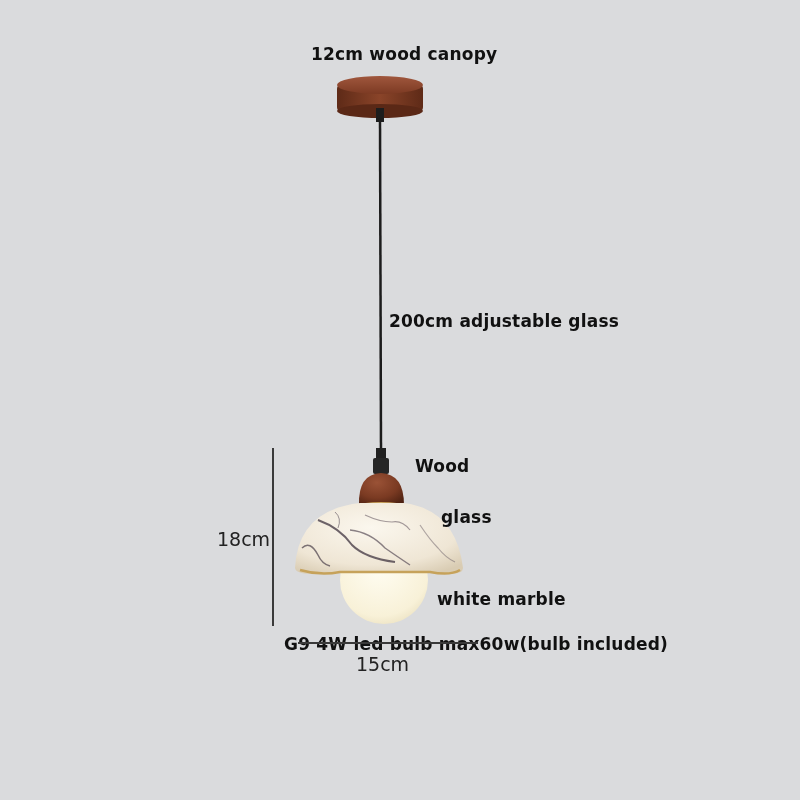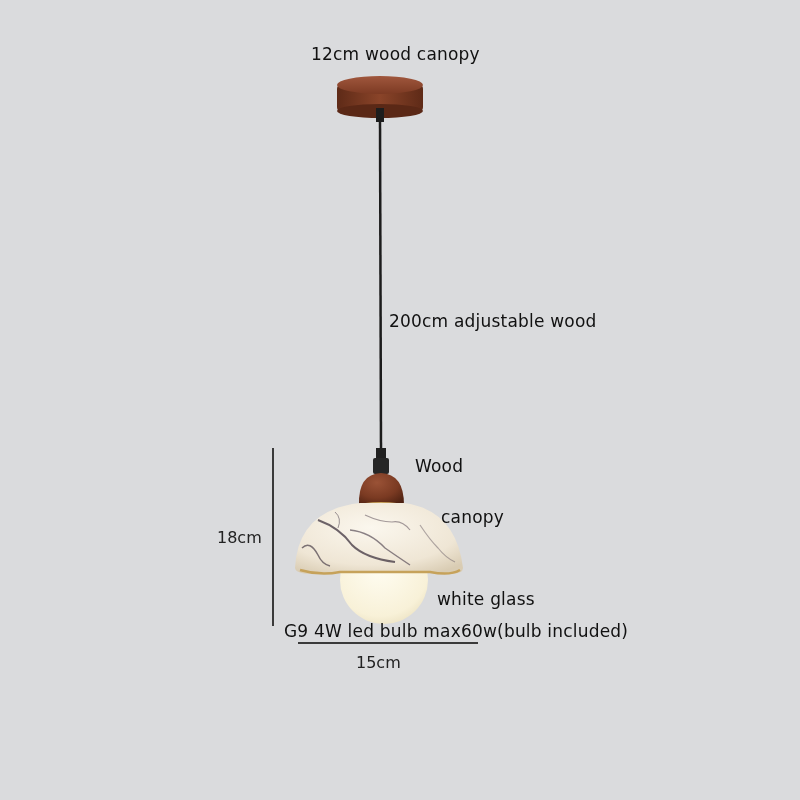--- a/index.html
+++ b/index.html
@@ -5,30 +5,30 @@
   html, body { margin: 0; padding: 0; }
   body {
     width: 800px; height: 800px; overflow: hidden;
     background: #dadbdd;
     font-family: "DejaVu Sans", sans-serif;
     position: relative;
   }
   .label {
     position: absolute;
     color: #111;
-    font-weight: normal;
+    font-weight: bold;
     font-size: 17px;
     white-space: nowrap;
     letter-spacing: 0.2px;
   }
   .dim-label {
     position: absolute;
     color: #222;
     font-weight: normal;
-    font-size: 16px;
+    font-size: 19px;
     white-space: nowrap;
   }
   .dim-line-v {
     position: absolute;
     width: 2px;
     background: #3a3a3a;
   }
   .dim-line-h {
     position: absolute;
     height: 2px;
@@ -94,23 +94,23 @@
     <path d="M365 515 Q380 522 392 522 Q402 520 410 530" stroke="#6a5d66" stroke-width="1.2" fill="none" opacity="0.6"></path>
     <path d="M302 548 Q310 540 318 555 Q322 564 330 566" stroke="#4a3f48" stroke-width="1.5" fill="none" opacity="0.7"></path>
     <path d="M420 525 Q430 540 438 548 Q446 558 455 562" stroke="#6a5d66" stroke-width="1.2" fill="none" opacity="0.5"></path>
     <path d="M335 512 Q342 518 338 528" stroke="#5a4e58" stroke-width="1" fill="none" opacity="0.6"></path>
 
     <path d="M300 570 Q320 576 340 572 L430 572 Q450 576 460 570" stroke="#c6a25a" stroke-width="2.5" fill="none"></path>
   </g>
 </svg>
 
 <div class="label" style="left:311px; top:44px;">12cm wood canopy</div>
-<div class="label" style="left:389px; top:311px;">200cm adjustable wood</div>
+<div class="label" style="left:389px; top:311px;">200cm adjustable glass</div>
 <div class="label" style="left:415px; top:456px;">Wood</div>
-<div class="label" style="left:441px; top:507px;">canopy</div>
-<div class="label" style="left:437px; top:589px;">white glass</div>
-<div class="label" style="left:284px; top:621px;">G9 4W led bulb max60w(bulb included)</div>
+<div class="label" style="left:441px; top:507px;">glass</div>
+<div class="label" style="left:437px; top:589px;">white marble</div>
+<div class="label" style="left:284px; top:634px;">G9 4W led bulb max60w(bulb included)</div>
 
 <div class="dim-line-v" style="left:272px; top:448px; height:178px;"></div>
 <div class="dim-label" style="left:217px; top:528px;">18cm</div>
 
 <div class="dim-line-h" style="left:298px; top:642px; width:180px;"></div>
 <div class="dim-label" style="left:356px; top:653px;">15cm</div>
 
 </body></html>

